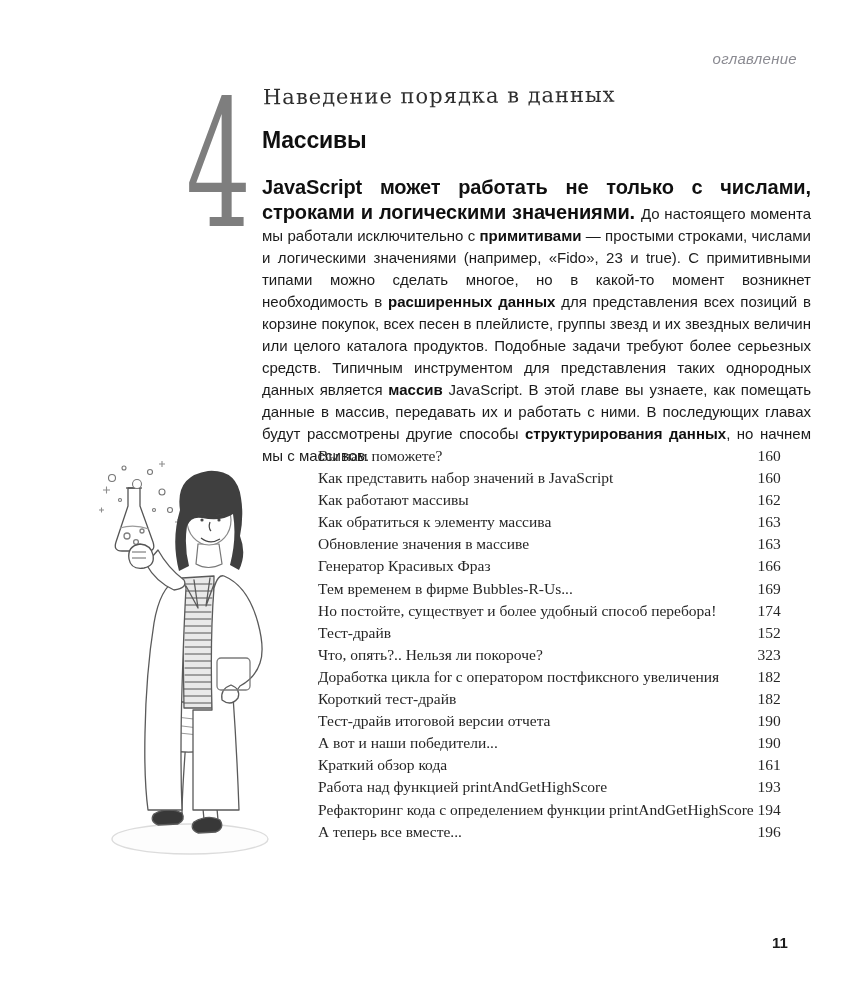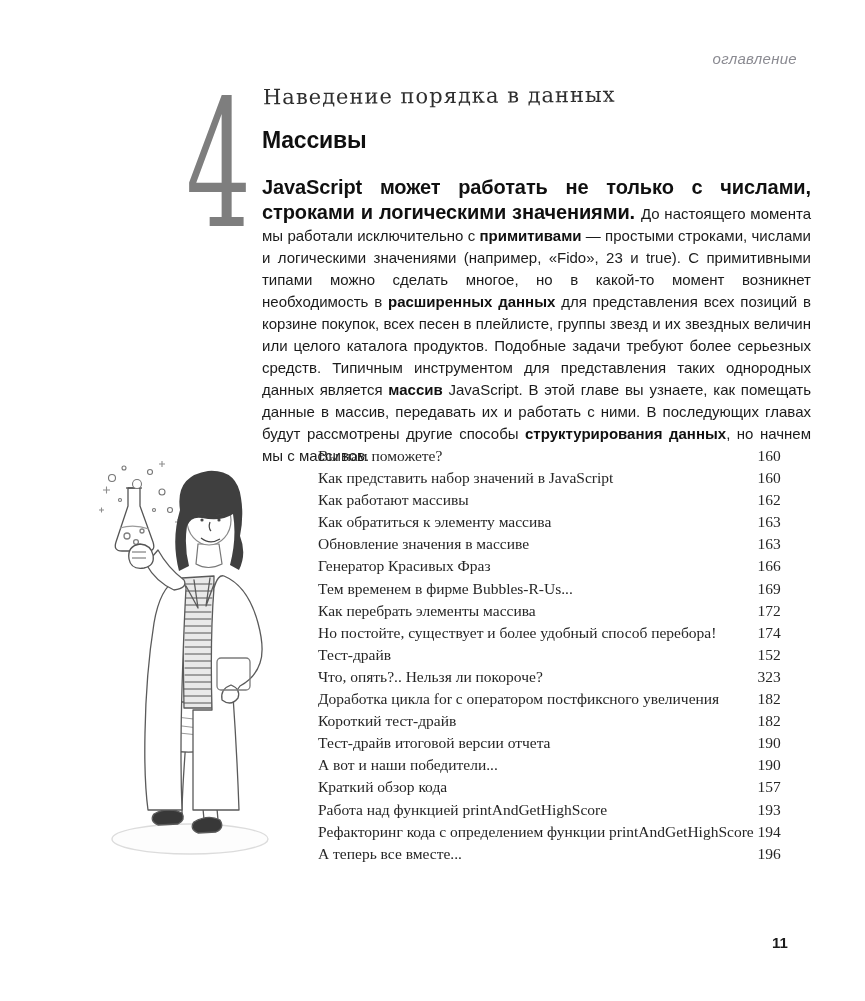--- a/index.html
+++ b/index.html
@@ -144,24 +144,20 @@
       </div>
       <div class="toc-row">
         <span class="toc-title">Генератор Красивых Фраз</span>
         <span class="toc-page">166</span>
       </div>
       <div class="toc-row">
         <span class="toc-title">Тем временем в фирме Bubbles-R-Us...</span>
         <span class="toc-page">169</span>
       </div>
       <div class="toc-row">
-        <span class="toc-title">Как перебрать элементы массива</span>
-        <span class="toc-page">172</span>
-      </div>
-      <div class="toc-row">
         <span class="toc-title">Но постойте, существует и более удобный способ перебора!</span>
         <span class="toc-page">174</span>
       </div>
       <div class="toc-row">
         <span class="toc-title">Тест-драйв</span>
         <span class="toc-page">152</span>
       </div>
       <div class="toc-row">
         <span class="toc-title">Что, опять?.. Нельзя ли покороче?</span>
         <span class="toc-page">323</span>
@@ -177,21 +173,21 @@
       <div class="toc-row">
         <span class="toc-title">Тест-драйв итоговой версии отчета</span>
         <span class="toc-page">190</span>
       </div>
       <div class="toc-row">
         <span class="toc-title">А вот и наши победители...</span>
         <span class="toc-page">190</span>
       </div>
       <div class="toc-row">
         <span class="toc-title">Краткий обзор кода</span>
-        <span class="toc-page">157</span>
+        <span class="toc-page">161</span>
       </div>
       <div class="toc-row">
         <span class="toc-title">Работа над функцией printAndGetHighScore</span>
         <span class="toc-page">193</span>
       </div>
       <div class="toc-row">
         <span class="toc-title">Рефакторинг кода с определением функции printAndGetHighScore</span>
         <span class="toc-page">194</span>
       </div>
       <div class="toc-row">

